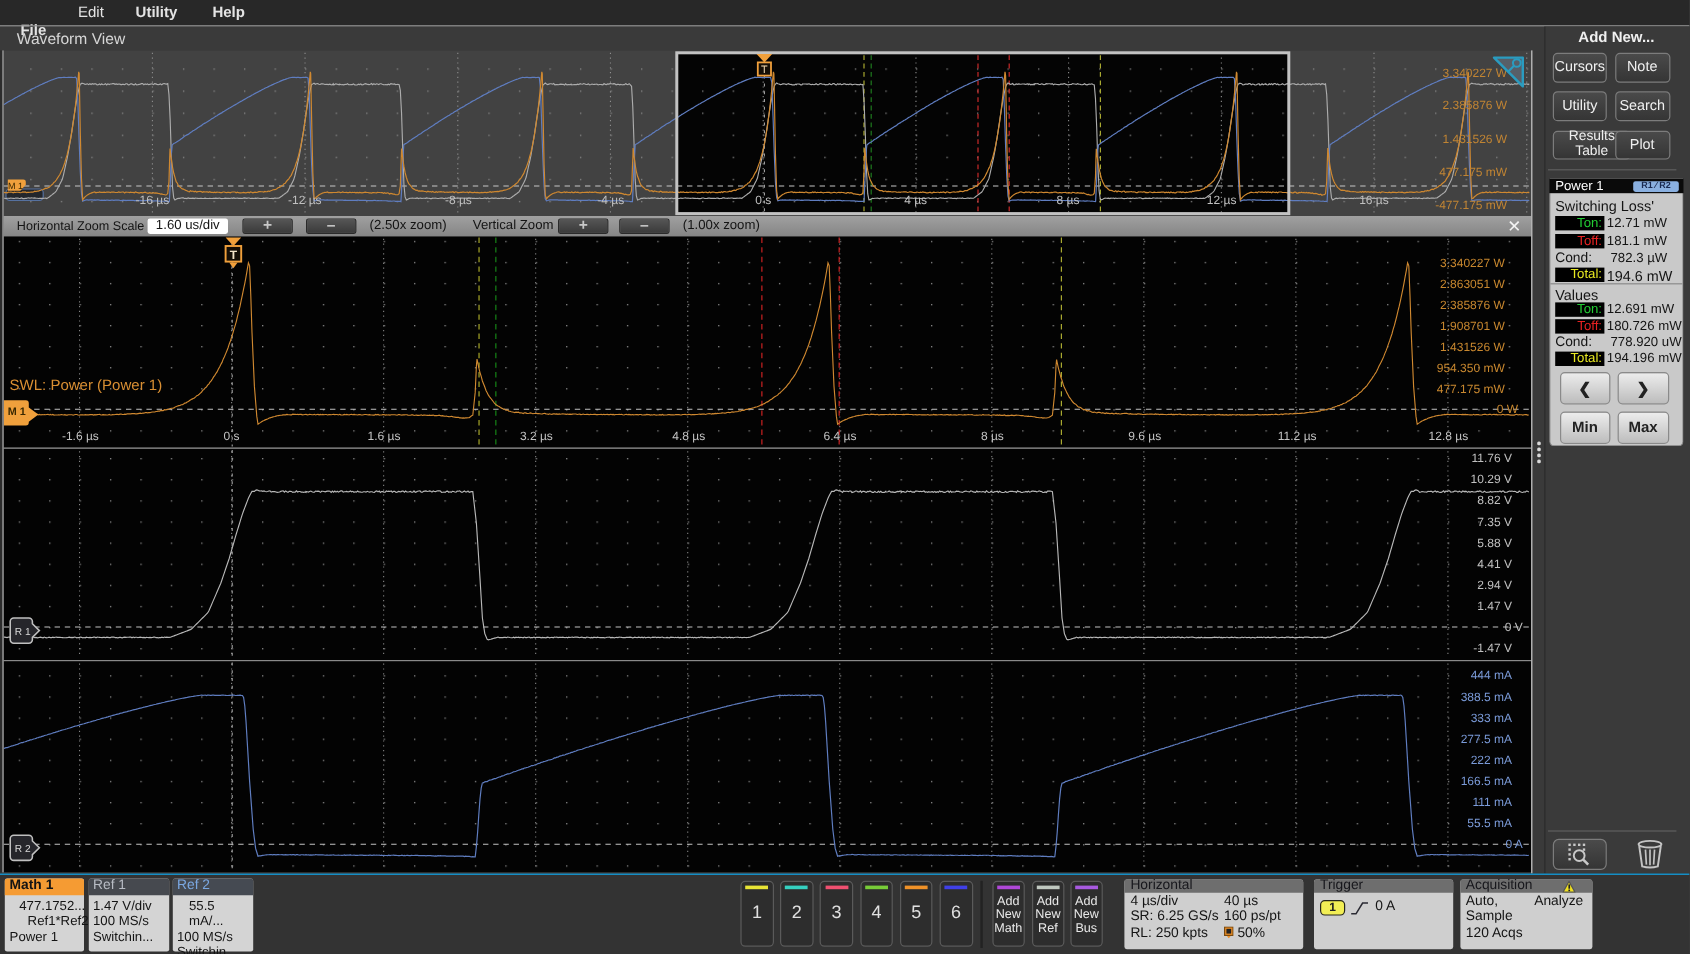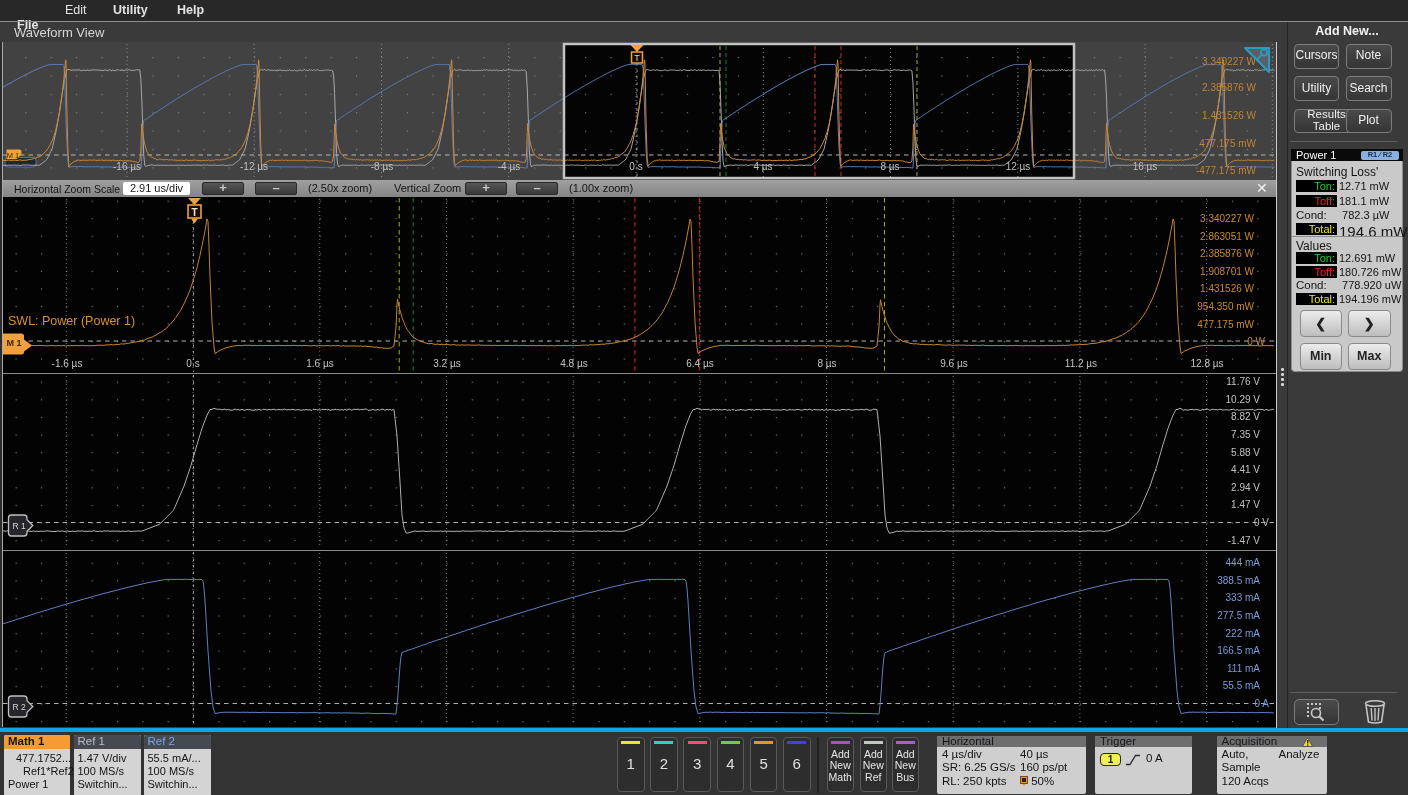--- a/index.html
+++ b/index.html
@@ -63,21 +63,21 @@
     <text x="1253" y="48.9" font-family="Liberation Sans, sans-serif" font-size="10" fill="#c08433" text-anchor="end">2.385876 W</text>
     <text x="1253" y="77.1" font-family="Liberation Sans, sans-serif" font-size="10" fill="#c08433" text-anchor="end">1.431526 W</text>
     <text x="1253" y="104.5" font-family="Liberation Sans, sans-serif" font-size="10" fill="#c08433" text-anchor="end">477.175 mW</text>
     <text x="1253" y="131.8" font-family="Liberation Sans, sans-serif" font-size="10" fill="#c08433" text-anchor="end">-477.175 mW</text>
     <path d="M1242 6 L1266 6 L1266 30 Z" fill="#5a646e" fill-opacity="0.85" stroke="#2a9cc0" stroke-width="2" stroke-linejoin="round"></path>
     <circle cx="1261" cy="10.5" r="3.2" fill="none" stroke="#2a9cc0" stroke-width="1.7"></circle>
     <line x1="1258.6" y1="12.8" x2="1254" y2="17.5" stroke="#2a9cc0" stroke-width="1.8"></line>
   </svg>
 <div class="abs" style="left:3px;top:180px;width:1273px;height:17px;background:linear-gradient(180deg,#a0a0a0,#858585)">
     <div class="abs" style="left:11px;top:2.5px;font-size:10.5px;color:#141414">Horizontal Zoom Scale</div>
-    <div class="abs" style="left:120px;top:1.5px;width:67px;height:13.5px;background:#fff;border-radius:2px;font-size:11px;color:#141414;text-align:center;line-height:13.5px">2.91 us/div</div>
+    <div class="abs" style="left:120px;top:1.5px;width:67px;height:13.5px;background:#fff;border-radius:2px;font-size:11px;color:#141414;text-align:center;line-height:13.5px">1.60 us/div</div>
     <div class="abs" style="left:199px;top:2px;width:42px;height:13px;background:linear-gradient(180deg,#555,#3a3a3a);border:1px solid #2a2a2a;border-radius:2px;color:#c8c8c8;text-align:center;line-height:10px;font-size:13px;font-weight:bold">+</div>
     <div class="abs" style="left:252px;top:2px;width:42px;height:13px;background:linear-gradient(180deg,#555,#3a3a3a);border:1px solid #2a2a2a;border-radius:2px;color:#c8c8c8;text-align:center;line-height:10px;font-size:13px;font-weight:bold">–</div>
     <div class="abs" style="left:305px;top:2px;font-size:11px;color:#141414">(2.50x zoom)</div>
     <div class="abs" style="left:391px;top:2px;font-size:11px;color:#141414">Vertical Zoom</div>
     <div class="abs" style="left:462px;top:2px;width:42px;height:13px;background:linear-gradient(180deg,#555,#3a3a3a);border:1px solid #2a2a2a;border-radius:2px;color:#c8c8c8;text-align:center;line-height:10px;font-size:13px;font-weight:bold">+</div>
     <div class="abs" style="left:513px;top:2px;width:42px;height:13px;background:linear-gradient(180deg,#555,#3a3a3a);border:1px solid #2a2a2a;border-radius:2px;color:#c8c8c8;text-align:center;line-height:10px;font-size:13px;font-weight:bold">–</div>
     <div class="abs" style="left:566px;top:2px;font-size:11px;color:#141414">(1.00x zoom)</div>
     <div class="abs" style="left:1253px;top:0px;font-size:14px;color:#f2f2f2">✕</div>
   </div>
 <svg width="1273" height="176" style="position:absolute;left:3px;top:197px">
@@ -224,21 +224,21 @@
     <div class="abs" style="left:-1px;top:-0.5px;width:112px;height:12.5px;background:#0a0a0a;color:#fff;font-size:11px;padding-left:5px;line-height:12px">Power 1</div>
     <div class="abs" style="left:69px;top:2px;width:38px;height:8.5px;background:#8ab0e0;border-radius:2px;font-size:7.5px;font-weight:bold;color:#1a2a50;text-align:center;line-height:8.5px">R1 ∕ R2</div>
     <div class="abs" style="left:4px;top:16px;font-size:12px;color:#141414">Switching Loss'</div>
     <div class="abs" style="left:4px;top:31.0px;width:41px;height:12px;background:#000;color:#22cc33;font-size:11px;text-align:right;padding-right:2px;line-height:12px">Ton:</div>
     <div class="abs" style="left:47px;top:31.0px;font-size:11px;color:#141414;white-space:nowrap">12.71 mW</div>
     <div class="abs" style="left:4px;top:45.5px;width:41px;height:12px;background:#000;color:#e82222;font-size:11px;text-align:right;padding-right:2px;line-height:12px">Toff:</div>
     <div class="abs" style="left:47px;top:45.5px;font-size:11px;color:#141414;white-space:nowrap">181.1 mW</div>
     <div class="abs" style="left:4px;top:60.0px;font-size:11.5px;color:#141414">Cond:</div>
     <div class="abs" style="left:47px;top:60.0px;font-size:11px;color:#141414;white-space:nowrap">&nbsp;782.3 µW</div>
     <div class="abs" style="left:4px;top:73.5px;width:41px;height:12px;background:#000;color:#e8e822;font-size:11px;text-align:right;padding-right:2px;line-height:12px">Total:</div>
-    <div class="abs" style="left:47px;top:73.5px;font-size:15px;color:#141414;white-space:nowrap">194.6 mW</div>
+    <div class="abs" style="left:47px;top:73.5px;font-size:12px;color:#141414;white-space:nowrap">194.6 mW</div>
     <div class="abs" style="left:0;top:86.5px;width:110px;height:1px;background:#8a8a8a"></div>
     <div class="abs" style="left:4px;top:90px;font-size:12px;color:#141414">Values</div>
     <div class="abs" style="left:4px;top:103.0px;width:41px;height:12px;background:#000;color:#22cc33;font-size:11px;text-align:right;padding-right:2px;line-height:12px">Ton:</div>
     <div class="abs" style="left:47px;top:103.0px;font-size:11px;color:#141414;white-space:nowrap">12.691 mW</div>
     <div class="abs" style="left:4px;top:116.5px;width:41px;height:12px;background:#000;color:#e82222;font-size:11px;text-align:right;padding-right:2px;line-height:12px">Toff:</div>
     <div class="abs" style="left:47px;top:116.5px;font-size:11px;color:#141414;white-space:nowrap">180.726 mW</div>
     <div class="abs" style="left:4px;top:130.0px;font-size:11.5px;color:#141414">Cond:</div>
     <div class="abs" style="left:47px;top:130.0px;font-size:11px;color:#141414;white-space:nowrap">&nbsp;778.920 uW</div>
     <div class="abs" style="left:4px;top:144.0px;width:41px;height:12px;background:#000;color:#e8e822;font-size:11px;text-align:right;padding-right:2px;line-height:12px">Total:</div>
     <div class="abs" style="left:47px;top:144.0px;font-size:11px;color:#141414;white-space:nowrap">194.196 mW</div>
@@ -264,36 +264,36 @@
 <line x1="17.2" y1="15.2" x2="21.5" y2="19.5" stroke="#c8c8c8" stroke-width="2.2"></line>
 </svg>
   </div>
 <svg class="abs" style="left:1363px;top:699px" width="24" height="26">
 <ellipse cx="12" cy="4.5" rx="9.5" ry="2.8" fill="none" stroke="#c4c4c4" stroke-width="1.6"></ellipse>
 <path d="M3 6 L5.5 23 A 9 2.5 0 0 0 18.5 23 L21 6" fill="none" stroke="#c4c4c4" stroke-width="1.6"></path>
 <line x1="8.2" y1="9" x2="9" y2="21.5" stroke="#c4c4c4" stroke-width="1.4"></line>
 <line x1="12" y1="9" x2="12" y2="22" stroke="#c4c4c4" stroke-width="1.4"></line>
 <line x1="15.8" y1="9" x2="15" y2="21.5" stroke="#c4c4c4" stroke-width="1.4"></line>
 </svg>
-<div class="abs" style="left:0;top:728px;width:1408px;height:67px;background:#333333;border-top:4px solid #0ea5e9">
+<div class="abs" style="left:0;top:728px;width:1408px;height:67px;background:#333333;border-top:1px solid #0ea5e9">
     <div class="abs" style="left:4.0px;top:3px;width:66.0px;height:61px;background:#d4d4d4;border-radius:2px">
       <div style="height:13.5px;background:#f59b33;color:#141414;font-size:11.5px;font-weight:bold;padding-left:4px;line-height:13px;border-radius:2px 2px 0 0">Math 1</div>
       <div style="font-size:11px;color:#141414;padding-left:12px;line-height:13px;margin-top:3px">477.1752...</div>
       <div style="font-size:11px;color:#141414;padding-left:19px;line-height:13px;margin-top:0px">Ref1*Ref2</div>
       <div style="font-size:11px;color:#141414;padding-left:4px;line-height:13px;margin-top:0px">Power 1</div>
     </div>
     <div class="abs" style="left:73.5px;top:3px;width:67.0px;height:61px;background:#d4d4d4;border-radius:2px">
       <div style="height:13.5px;background:#46494f;color:#b8bcc4;font-size:11.5px;font-weight:normal;padding-left:4px;line-height:13px;border-radius:2px 2px 0 0">Ref 1</div>
       <div style="font-size:11px;color:#141414;padding-left:4px;line-height:13px;margin-top:3px">1.47 V/div</div>
       <div style="font-size:11px;color:#141414;padding-left:4px;line-height:13px;margin-top:0px">100 MS/s</div>
       <div style="font-size:11px;color:#141414;padding-left:4px;line-height:13px;margin-top:0px">Switchin...</div>
     </div>
     <div class="abs" style="left:143.5px;top:3px;width:67.0px;height:61px;background:#d4d4d4;border-radius:2px">
       <div style="height:13.5px;background:#454a52;color:#7ba8e2;font-size:11.5px;font-weight:normal;padding-left:4px;line-height:13px;border-radius:2px 2px 0 0">Ref 2</div>
-      <div style="font-size:11px;color:#141414;padding-left:4px;line-height:13px;margin-top:3px">55.5 mA/...</div>
+      <div style="font-size:11px;color:#141414;padding-left:14px;line-height:13px;margin-top:3px">55.5 mA/...</div>
       <div style="font-size:11px;color:#141414;padding-left:4px;line-height:13px;margin-top:0px">100 MS/s</div>
       <div style="font-size:11px;color:#141414;padding-left:4px;line-height:13px;margin-top:0px">Switchin...</div>
     </div>
     <div class="abs" style="left:617.0px;top:5px;width:27.5px;height:55px;background:#2d2d2d;border:1px solid #5a5a5a;border-radius:4px">
       <div style="margin:3px auto 0;width:19px;height:2.5px;background:#e8e435"></div>
       <div style="text-align:center;font-size:15px;color:#e0e0e0;margin-top:11px">1</div>
     </div>
     <div class="abs" style="left:650.2px;top:5px;width:27.5px;height:55px;background:#2d2d2d;border:1px solid #5a5a5a;border-radius:4px">
       <div style="margin:3px auto 0;width:19px;height:2.5px;background:#35d0c0"></div>
       <div style="text-align:center;font-size:15px;color:#e0e0e0;margin-top:11px">2</div>
@@ -332,21 +332,21 @@
       <div style="position:relative;font-size:11.5px;line-height:13.4px;padding:1px 0 0 5px">
         <div>4 µs/div<span style="position:absolute;left:83px">40 µs</span></div>
         <div>SR: 6.25 GS/s<span style="position:absolute;left:83px">160 ps/pt</span></div>
         <div>RL: 250 kpts<span style="position:absolute;left:83px"><svg width="8" height="10" style="vertical-align:-1px">
               <rect x="0.5" y="0.5" width="7" height="7" fill="#f09228" stroke="#7a4a10"></rect>
               <rect x="2" y="2" width="4" height="4" fill="#222"></rect>
               <path d="M2.5 8 L5.5 8 L4 10 Z" fill="#f09228"></path>
             </svg> 50%</span></div>
       </div>
     </div>
-    <div class="abs lightpanel" style="left:1095px;top:4px;width:97px;height:58px;background:#cfcfcf;border-radius:2px">
+    <div class="abs lightpanel" style="left:1095px;top:4px;width:116px;height:58px;background:#cfcfcf;border-radius:2px">
       <div class="phead" style="height:11px;line-height:11px;border-radius:2px 2px 0 0">Trigger</div>
       <div class="abs" style="left:5px;top:17px;width:21px;height:13px;background:#f2ee55;border:1.5px solid #26261a;border-radius:4px;font-size:10px;font-weight:bold;color:#222;text-align:center;line-height:11px">1</div>
       <svg class="abs" style="left:30px;top:17px" width="16" height="13">
         <path d="M1 11.5 L5 11.5 L10.5 2.5 L15 2.5" fill="none" stroke="#2a2a33" stroke-width="1.3"></path>
       </svg>
       <div class="abs" style="left:51px;top:16px;font-size:11.5px">0 A</div>
     </div>
     <div class="abs lightpanel" style="left:1216.5px;top:4px;width:110px;height:58px;background:#cfcfcf;border-radius:2px">
       <div class="phead" style="height:11px;line-height:11px;border-radius:2px 2px 0 0">Acquisition<svg width="11" height="10" style="float:right;margin:0.5px 2px 0 0">
           <path d="M5.5 0.5 L10.5 9.5 L0.5 9.5 Z" fill="#f0e020" stroke="#555"></path>

